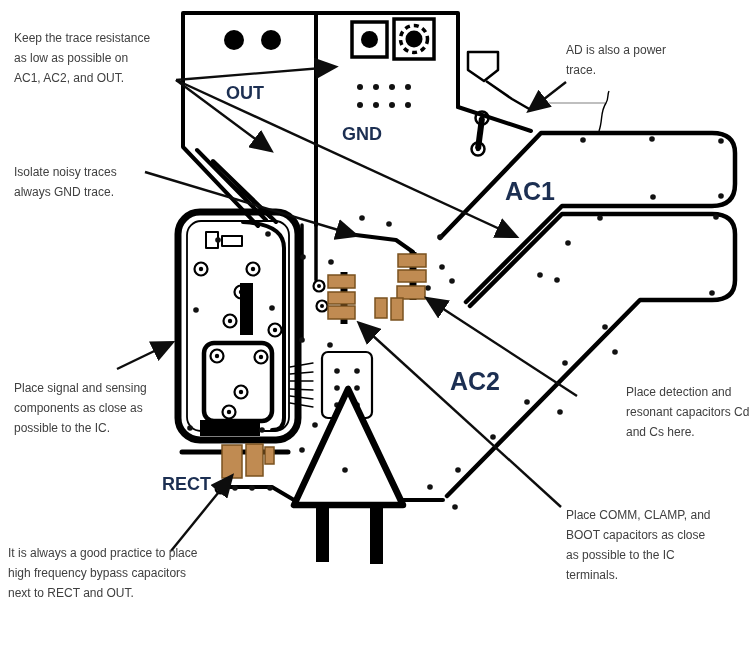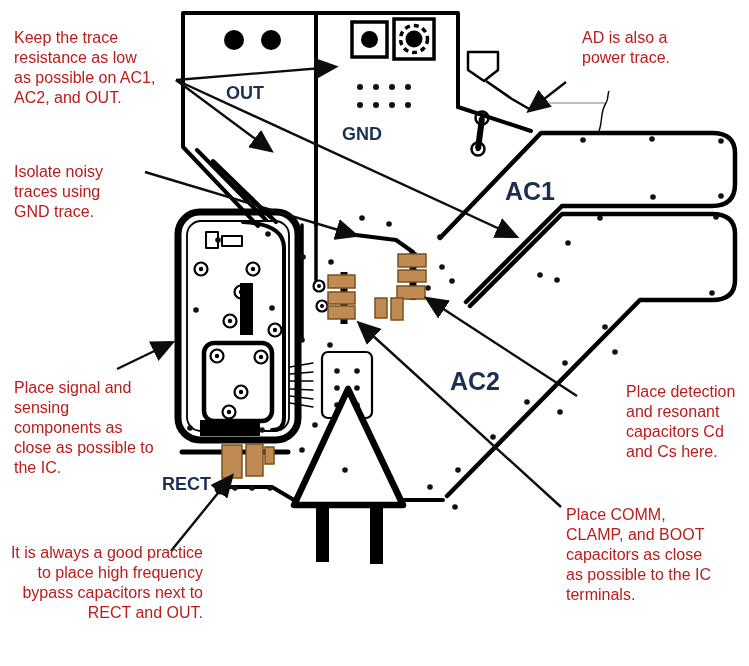--- a/index.html
+++ b/index.html
@@ -1,19 +1,19 @@
 <!DOCTYPE html>
 <html><head>
 <meta charset="utf-8">
 <style>
   html,body{margin:0;padding:0;background:#fff;}
   #stage{position:relative;width:749px;height:666px;background:#fff;overflow:hidden;
          font-family:"Liberation Sans",sans-serif;}
   #board-svg{position:absolute;left:0;top:0;}
-  .note{position:absolute;color:#b91c1c;font-size:16px;line-height:20px;}
+  .note{position:absolute;color:#404040;font-size:12px;line-height:20px;}
   .pcb-label{font-family:"Liberation Sans",sans-serif;font-weight:bold;}
 </style>
 </head>
 <body>
 
 <div id="stage">
 
   <svg id="board-svg" width="749" height="666" viewBox="0 0 749 666">
     <defs>
       <marker id="ah" markerWidth="10" markerHeight="9" refX="8" refY="4.5" orient="auto">
@@ -233,26 +233,26 @@
       <text class="pcb-label" x="226" y="99" font-size="18" fill="#1c2f52">OUT</text>
       <text class="pcb-label" x="342" y="140" font-size="18" fill="#1c2f52">GND</text>
       <text class="pcb-label" x="505" y="200" font-size="25" fill="#1c2f52">AC1</text>
       <text class="pcb-label" x="450" y="390" font-size="25" fill="#1c2f52">AC2</text>
       <text class="pcb-label" x="162" y="490" font-size="18" fill="#1c2f52">RECT</text>
     </g>
   </svg>
 
   <div class="note" style="left:14px;top:28px;width:142px;">Keep the trace resistance as low as possible on AC1, AC2, and OUT.</div>
 
-  <div class="note" style="left:14px;top:162px;width:120px;">Isolate noisy traces using GND trace.</div>
-
-  <div class="note" style="left:566px;top:28px;width:112px;margin-left:16px;">AD is also a power trace.</div>
+  <div class="note" style="left:14px;top:162px;width:120px;">Isolate noisy traces always GND trace.</div>
+
+  <div class="note" style="left:566px;top:40px;width:112px;">AD is also a power trace.</div>
 
   <div class="note" style="left:14px;top:378px;width:140px;">Place signal and sensing components as close as possible to the IC.</div>
 
-  <div class="note" style="left:8px;top:543px;width:195px;text-align:right;">It is always a good practice to place high frequency bypass capacitors next to RECT and OUT.</div>
+  <div class="note" style="left:8px;top:543px;width:195px;">It is always a good practice to place high frequency bypass capacitors next to RECT and OUT.</div>
 
 
   <div class="note" style="left:626px;top:382px;width:128px;">Place detection and resonant capacitors Cd and Cs here.</div>
 
   <div class="note" style="left:566px;top:505px;width:152px;">Place COMM, CLAMP, and BOOT capacitors as close as possible to the IC terminals.</div>
 
 </div>
 
 </body></html>

